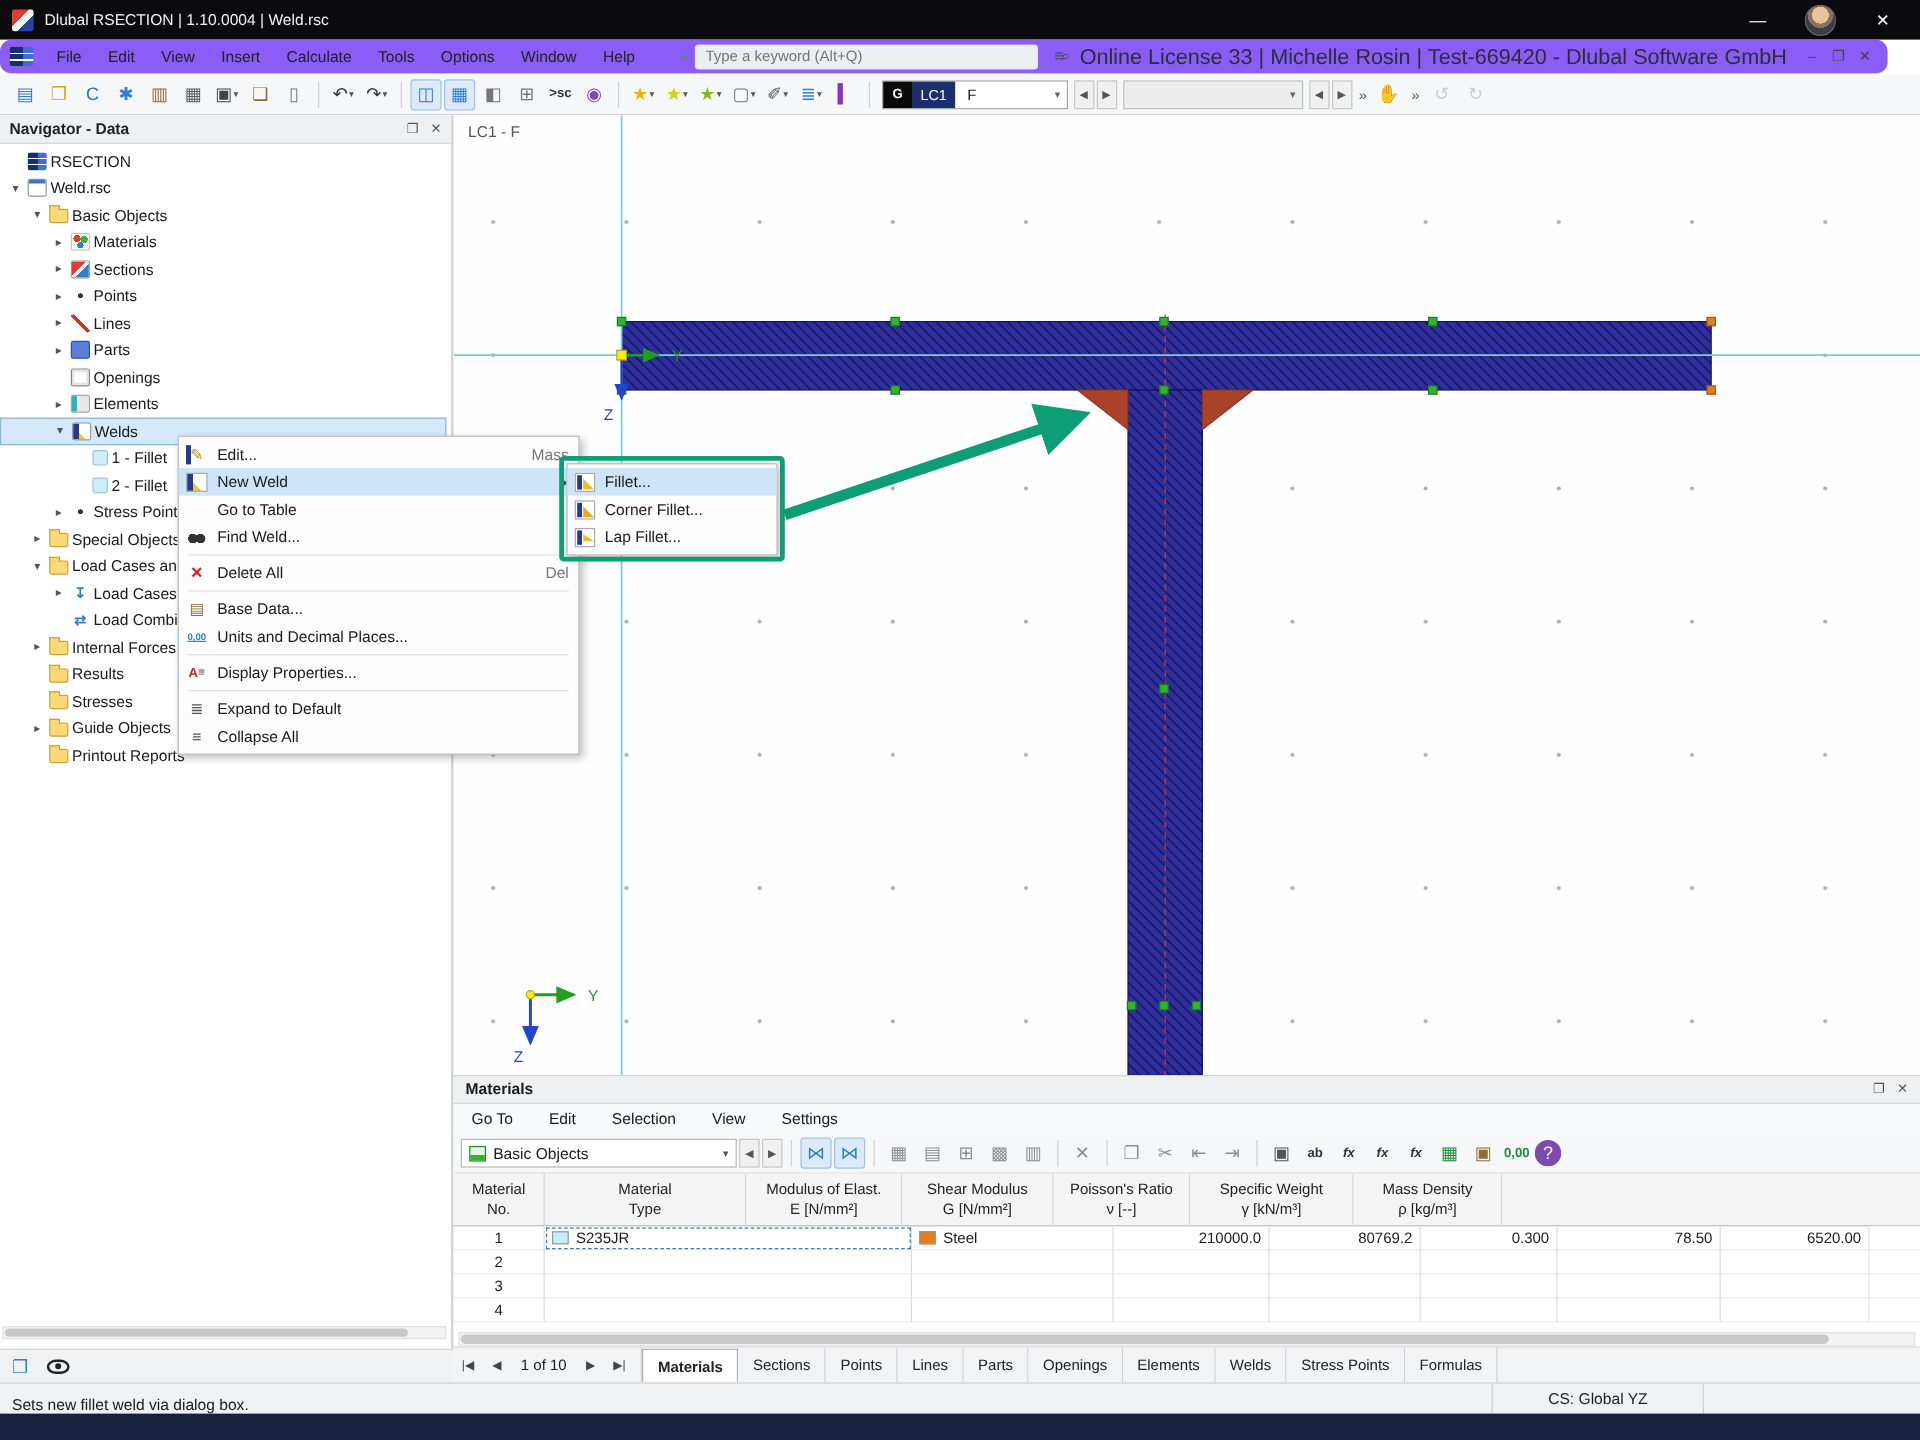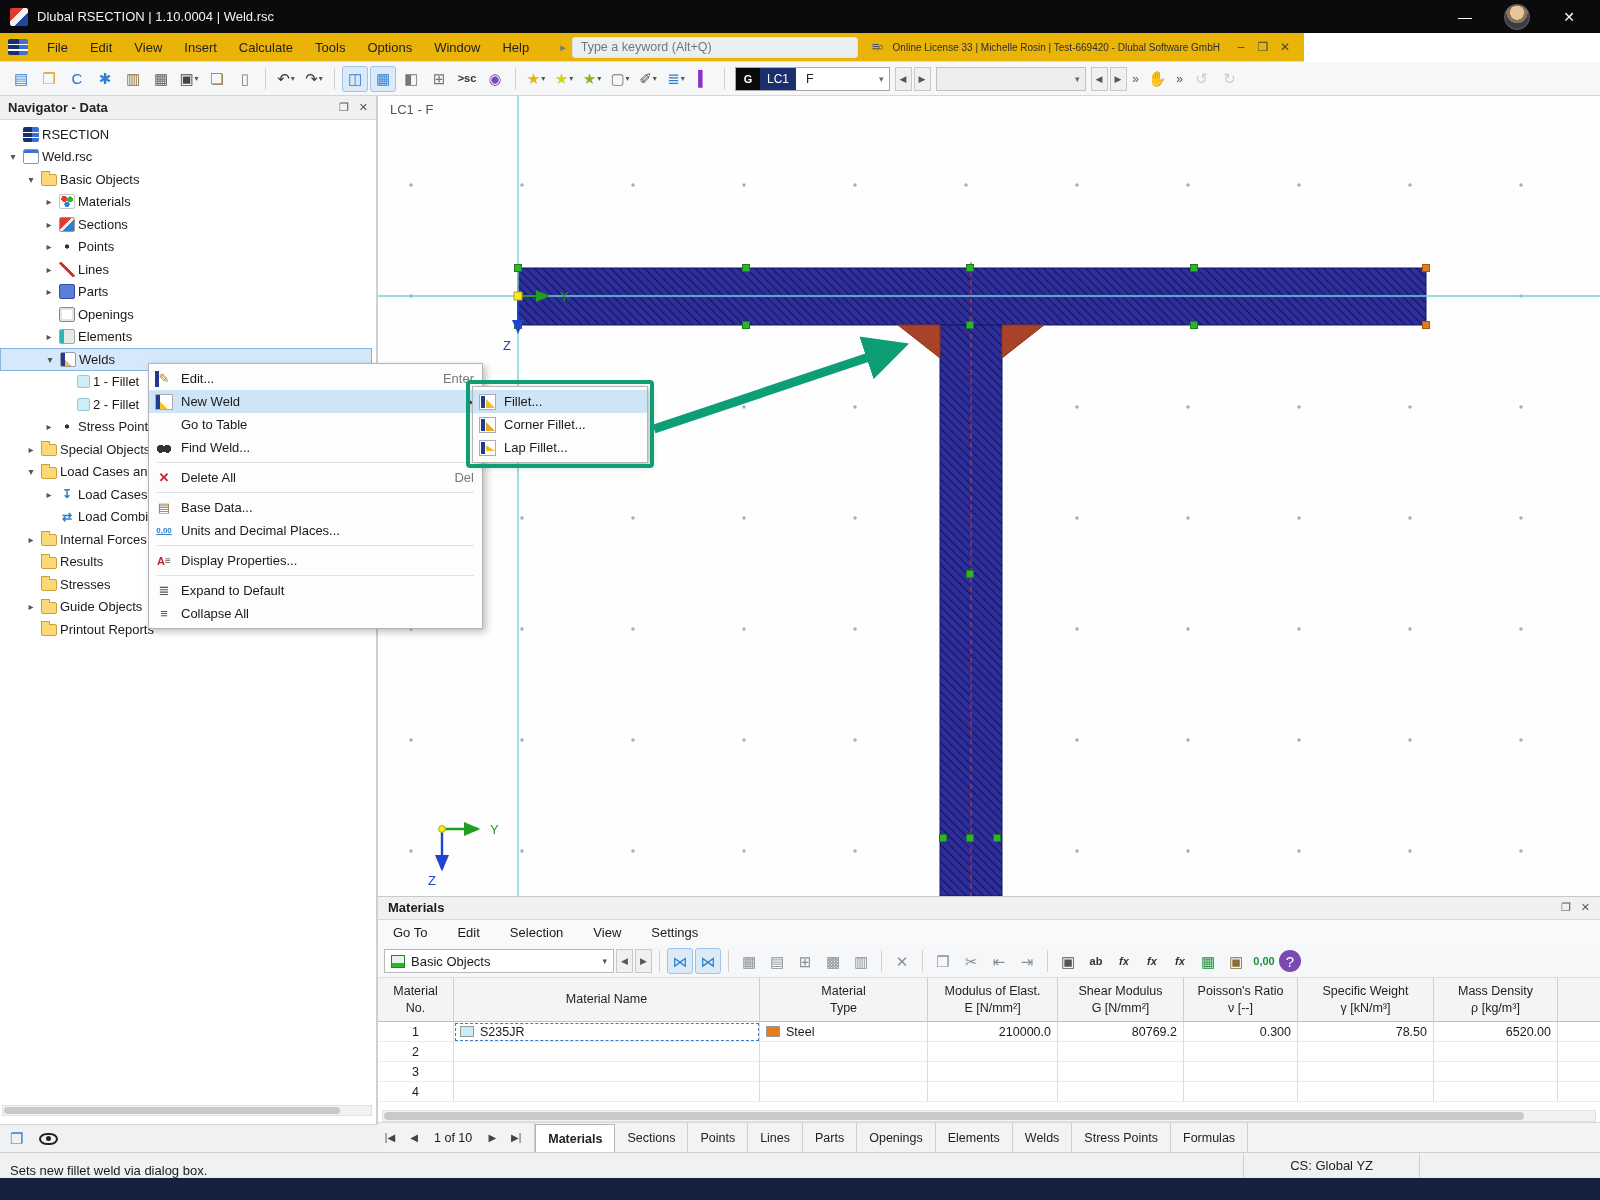--- a/index.html
+++ b/index.html
@@ -12,33 +12,33 @@
     background:linear-gradient(135deg,#e03c31 0 38%,#f2f2f2 38% 62%,#23459e 62%);}
   #title-text{color:#f2f2f2;font-size:13px;}
   #tb-right{margin-left:auto;display:flex;align-items:center;gap:26px;margin-right:18px;}
   .wbtn{color:#fff;width:26px;text-align:center;font-size:14px;cursor:default;}
   #min-btn::before{content:"—";}
   #close-btn::before{content:"✕";}
   #avatar{width:26px;height:26px;border-radius:50%;border:1px solid #666;
     background:radial-gradient(circle at 50% 32%,#e8c49a 0 34%,#8a735c 35% 52%,#3a3d48 53%);}
 
   
-  #menubar{position:absolute;left:0;top:33px;width:1304px;height:29px;background:#eab308;border-bottom:1px solid #dcdcdc;display:flex;align-items:center;}
+  #menubar{position:absolute;left:0;top:33px;width:1573px;height:29px;background:#8b5cf6;border-bottom:1px solid #dcdcdc;display:flex;align-items:center;border-radius:10px;}
   #mb-logo{width:20px;height:16px;margin:0 8px 0 8px;border-radius:2px;
     background:linear-gradient(0deg,transparent 0 28%,#fff 28% 36%,transparent 36% 62%,#fff 62% 70%,transparent 70%),
     linear-gradient(90deg,#14306e 0 55%,#3f6fd0 55%);}
   .menu-item{padding:0 11px;height:29px;display:flex;align-items:center;color:#222;}
   #mb-spacer{flex:1;}
   #mb-collapse{color:#6a7a8a;font-size:11px;margin-right:6px;}
   #mb-collapse::before{content:"▸";}
   #search-box{width:286px;height:21px;background:#eceff2;border:1px solid #e0e3e6;border-radius:3px;
     font-size:12.5px;color:#8a9097;padding:0 8px;outline:none;}
   #search-list-icon{margin:0 10px 0 14px;color:#44505c;font-size:13px;}
   #search-list-icon::before{content:"≡⌕";letter-spacing:-2px;}
-  #license-text{font-size:10px;color:#2a2f36;margin-right:10px;}
+  #license-text{font-size:18px;color:#2a2f36;margin-right:10px;}
   .mdi-btn{width:22px;text-align:center;color:#444;font-size:12px;}
   #mdi-min::before{content:"–";}
   #mdi-max::before{content:"❐";}
   #mdi-close::before{content:"✕";}
 
   
   #toolbar{position:absolute;left:0;top:62px;width:1600px;height:34px;background:#f6f7f8;border-bottom:1px solid #d5d5d5;
     display:flex;align-items:center;padding:0 8px;gap:2px;}
   .tbtn{height:26px;min-width:26px;border:1px solid transparent;background:transparent;display:inline-flex;align-items:center;justify-content:center;gap:1px;border-radius:3px;}
   .tbtn .glyph{font-size:15px;line-height:1;}
@@ -528,21 +528,21 @@
       </g>
 
       <text id="view-label" x="12" y="18" font-size="13" fill="#555">LC1 - F</text>
     </svg>
   </div>
 
   <div id="ctx-menu">
       <div class="mrow">
         <span class="mico mico-weld-edit"></span>
         <span class="mlabel">Edit...</span>
-        <span class="mshort">Enter</span>
+        <span class="mshort">Mass</span>
       </div>
       <div class="mrow hl">
         <span class="mico mico-weld-new"></span>
         <span class="mlabel">New Weld</span>
         <span class="msub">▸</span>
       </div>
       <div class="mrow">
         <span class="mico mico-none"></span>
         <span class="mlabel">Go to Table</span>
       </div>
@@ -698,23 +698,20 @@
         <button class="tbtn round" style="background: rgb(122, 74, 176);">
           <span class="glyph" style="color: rgb(255, 255, 255);">?</span>
         </button>
       </div>
     <div id="mat-table">
         <div class="hdr-row">
           <div class="hcell" style="width: 76px;">
             <div>Material</div>
             <div>No.</div>
           </div>
-          <div class="hcell" style="width: 306px;">
-            <div>Material Name</div>
-          </div>
           <div class="hcell" style="width: 168px;">
             <div>Material</div>
             <div>Type</div>
           </div>
           <div class="hcell" style="width: 130px;">
             <div>Modulus of Elast.</div>
             <div>E [N/mm²]</div>
           </div>
           <div class="hcell" style="width: 126px;">
             <div>Shear Modulus</div>

